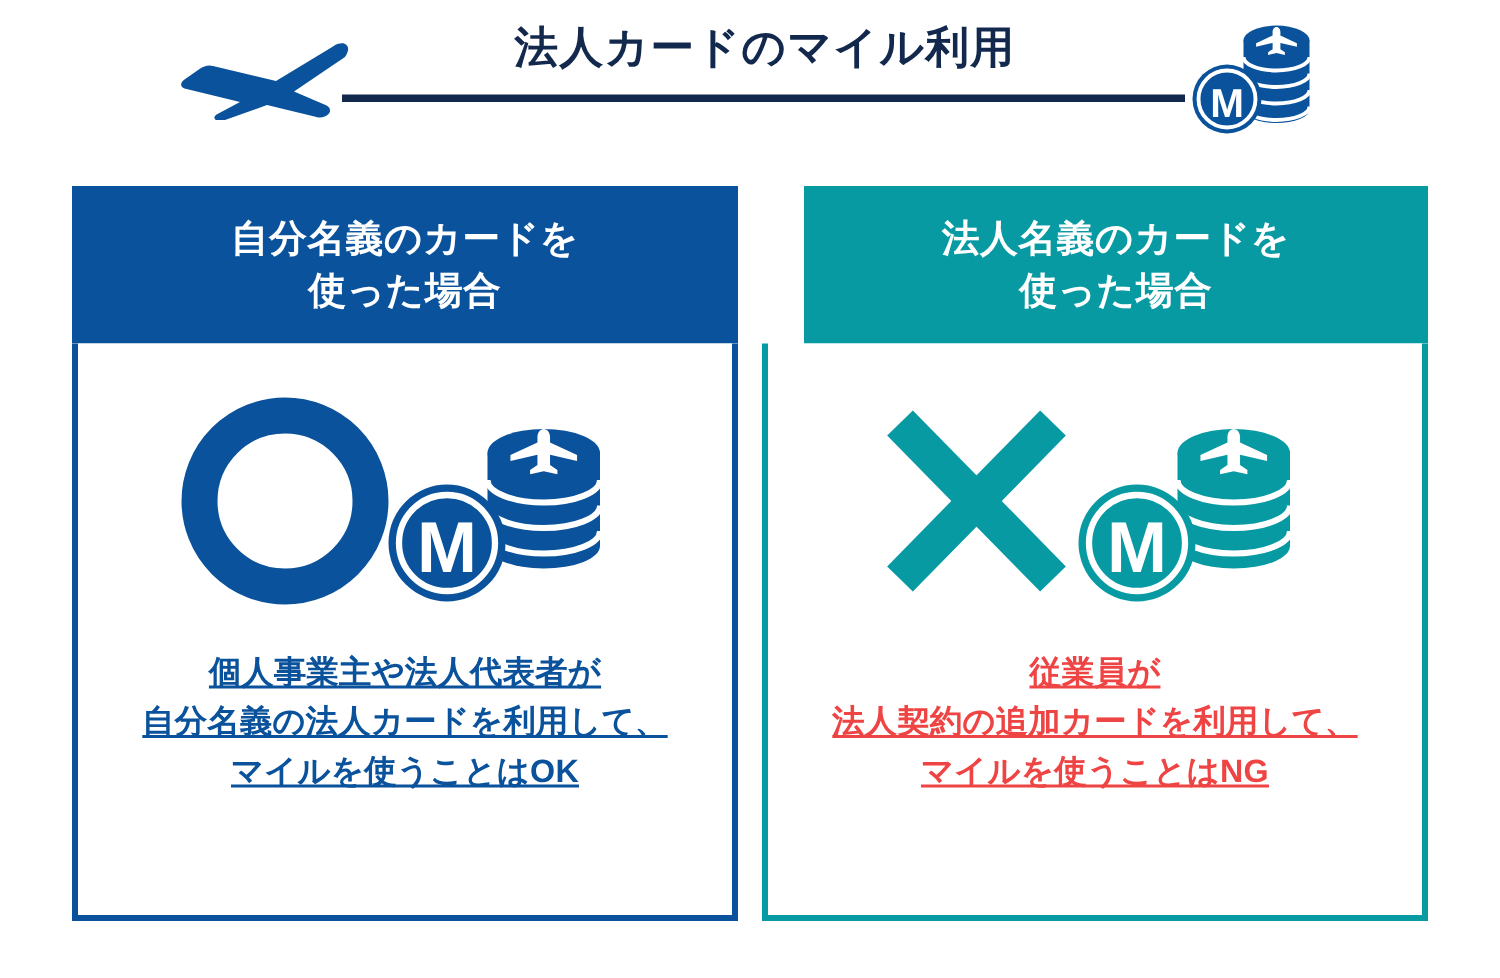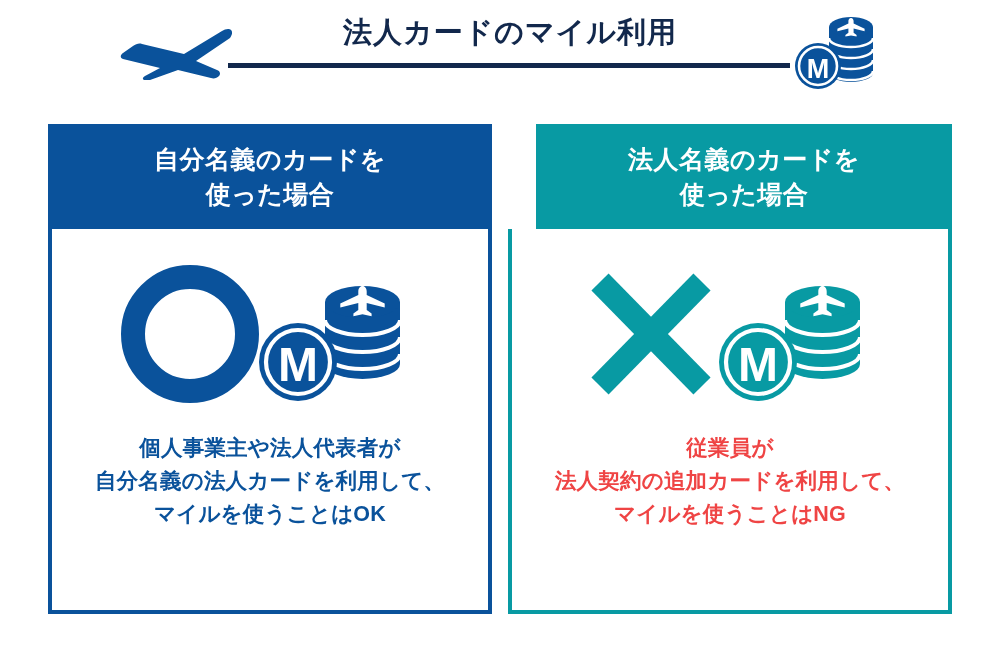--- a/index.html
+++ b/index.html
@@ -125,20 +125,21 @@
   }
 
   .panel-caption {
     margin-top: 28px;
     font-size: 21.5px;
     font-weight: 700;
     line-height: 33px;
     text-align: center;
     white-space: pre-line;
     letter-spacing: 0.2px;
+    text-decoration: underline;
   }
   .panel.left  .panel-caption { color: #0a529b; }
   .panel.right .panel-caption { color: #ef4444; }
 
   svg { display: block; }
 </style>
 </head>
 <body>
 
 <div class="title-bar">

